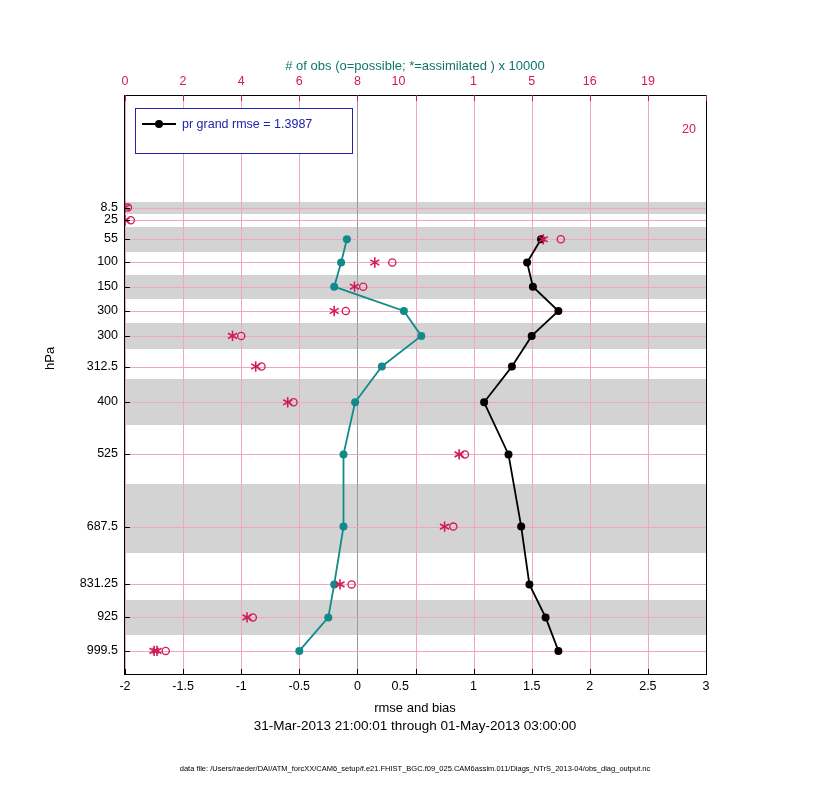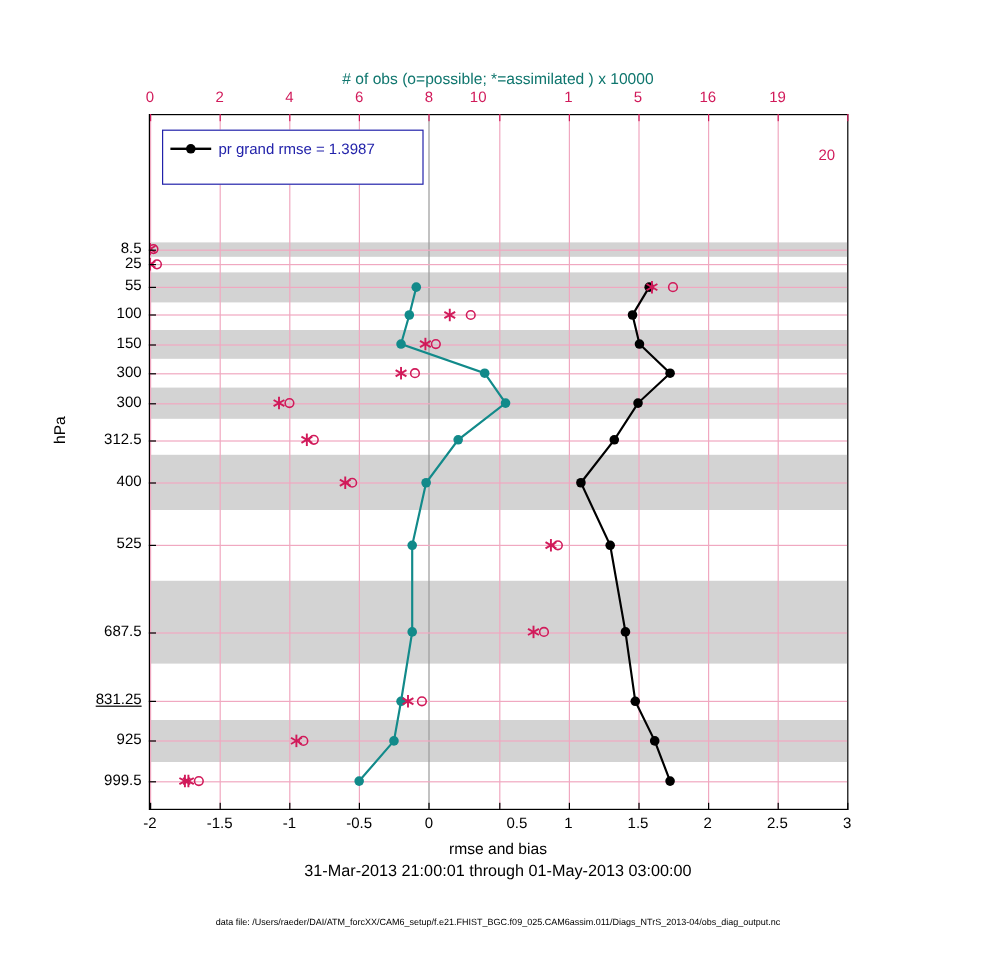--- a/index.html
+++ b/index.html
@@ -326,21 +326,21 @@
       <div class="tick-label x-bottom-label" style="left: 101px; top: 679px; width: 48px; text-align: center;">-2</div>
       <div class="tickmark" style="left: 125px; top: 669px; width: 1px; height: 6px;"></div>
       <div class="tick-label x-bottom-label" style="left: 159.1px; top: 679px; width: 48px; text-align: center;">-1.5</div>
       <div class="tickmark" style="left: 183.1px; top: 669px; width: 1px; height: 6px;"></div>
       <div class="tick-label x-bottom-label" style="left: 217.2px; top: 679px; width: 48px; text-align: center;">-1</div>
       <div class="tickmark" style="left: 241.2px; top: 669px; width: 1px; height: 6px;"></div>
       <div class="tick-label x-bottom-label" style="left: 275.3px; top: 679px; width: 48px; text-align: center;">-0.5</div>
       <div class="tickmark" style="left: 299.3px; top: 669px; width: 1px; height: 6px;"></div>
       <div class="tick-label x-bottom-label" style="left: 333.4px; top: 679px; width: 48px; text-align: center;">0</div>
       <div class="tickmark" style="left: 357.4px; top: 669px; width: 1px; height: 6px;"></div>
-      <div class="tick-label x-bottom-label" style="left: 391.5px; top: 679px; width: 48px; text-align: right;">0.5</div>
+      <div class="tick-label x-bottom-label" style="left: 391.5px; top: 679px; width: 48px; text-align: left;">0.5</div>
       <div class="tickmark" style="left: 415.5px; top: 669px; width: 1px; height: 6px;"></div>
       <div class="tick-label x-bottom-label" style="left: 449.6px; top: 679px; width: 48px; text-align: center;">1</div>
       <div class="tickmark" style="left: 473.6px; top: 669px; width: 1px; height: 6px;"></div>
       <div class="tick-label x-bottom-label" style="left: 507.7px; top: 679px; width: 48px; text-align: center;">1.5</div>
       <div class="tickmark" style="left: 531.7px; top: 669px; width: 1px; height: 6px;"></div>
       <div class="tick-label x-bottom-label" style="left: 565.8px; top: 679px; width: 48px; text-align: center;">2</div>
       <div class="tickmark" style="left: 589.8px; top: 669px; width: 1px; height: 6px;"></div>
       <div class="tick-label x-bottom-label" style="left: 623.9px; top: 679px; width: 48px; text-align: center;">2.5</div>
       <div class="tickmark" style="left: 647.9px; top: 669px; width: 1px; height: 6px;"></div>
       <div class="tick-label x-bottom-label" style="left: 682px; top: 679px; width: 48px; text-align: center;">3</div>
@@ -382,21 +382,21 @@
       <div class="tick-label y-label" style="left: 50px; top: 327.87px; width: 68px;">300</div>
       <div class="tickmark" style="left: 124px; top: 335.87px; width: 6px; height: 1px;"></div>
       <div class="tick-label y-label" style="left: 50px; top: 358.504px; width: 68px;">312.5</div>
       <div class="tickmark" style="left: 124px; top: 366.504px; width: 6px; height: 1px;"></div>
       <div class="tick-label y-label" style="left: 50px; top: 394.34px; width: 68px;">400</div>
       <div class="tickmark" style="left: 124px; top: 402.34px; width: 6px; height: 1px;"></div>
       <div class="tick-label y-label" style="left: 50px; top: 446.36px; width: 68px;">525</div>
       <div class="tickmark" style="left: 124px; top: 454.36px; width: 6px; height: 1px;"></div>
       <div class="tick-label y-label" style="left: 50px; top: 518.61px; width: 68px;">687.5</div>
       <div class="tickmark" style="left: 124px; top: 526.61px; width: 6px; height: 1px;"></div>
-      <div class="tick-label y-label" style="left: 50px; top: 576.41px; width: 68px; text-decoration: underline;">831.25</div>
+      <div class="tick-label y-label" style="left: 50px; top: 576.41px; width: 68px;">831.25</div>
       <div class="tickmark" style="left: 124px; top: 584.41px; width: 6px; height: 1px;"></div>
       <div class="tick-label y-label" style="left: 50px; top: 609.356px; width: 68px;">925</div>
       <div class="tickmark" style="left: 124px; top: 617.356px; width: 6px; height: 1px;"></div>
       <div class="tick-label y-label" style="left: 50px; top: 642.88px; width: 68px;">999.5</div>
       <div class="tickmark" style="left: 124px; top: 650.88px; width: 6px; height: 1px;"></div>
     </div>
 
   <div id="legend">
     <div class="legend-row">
       <span class="legend-line">

